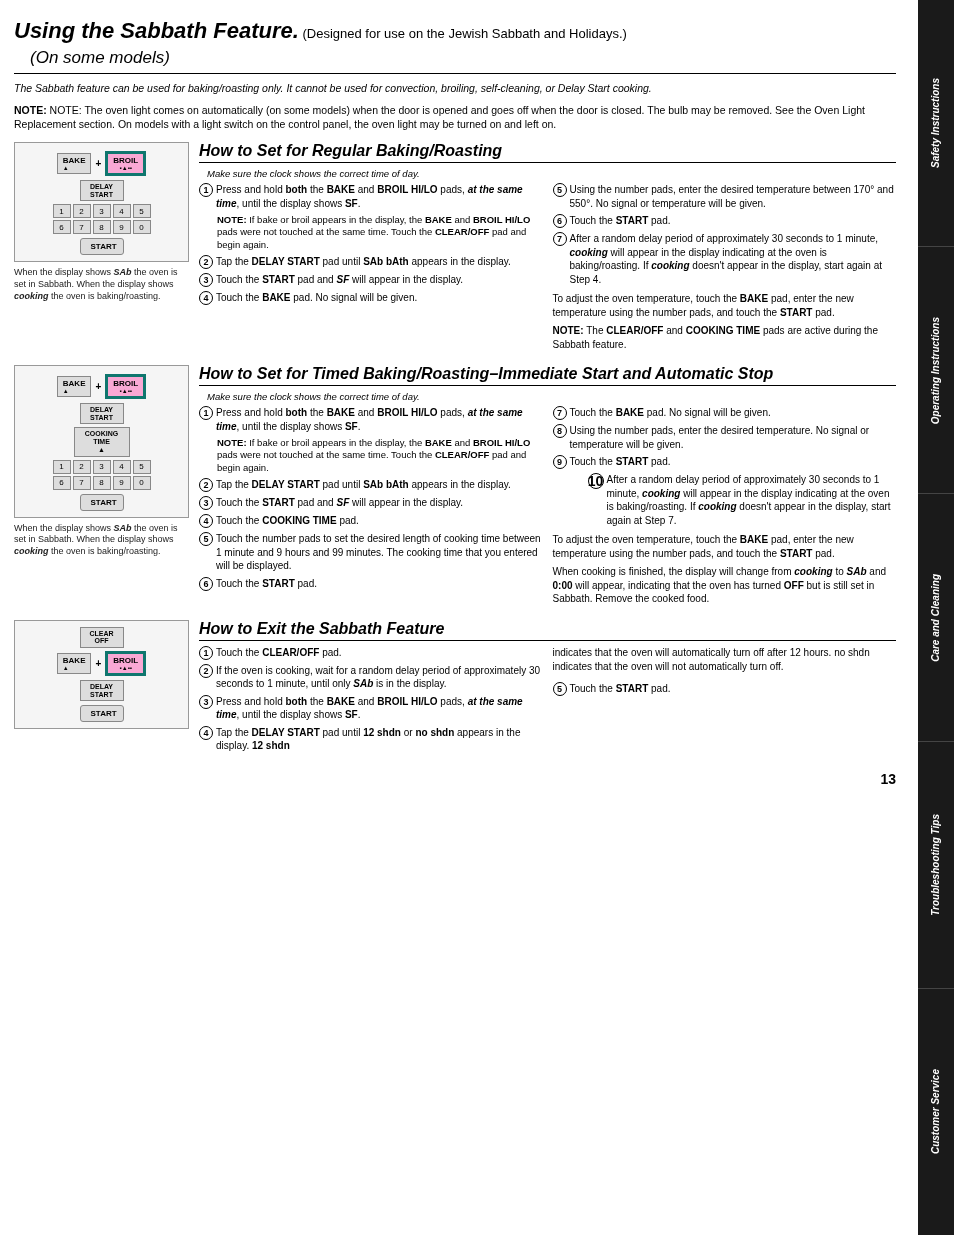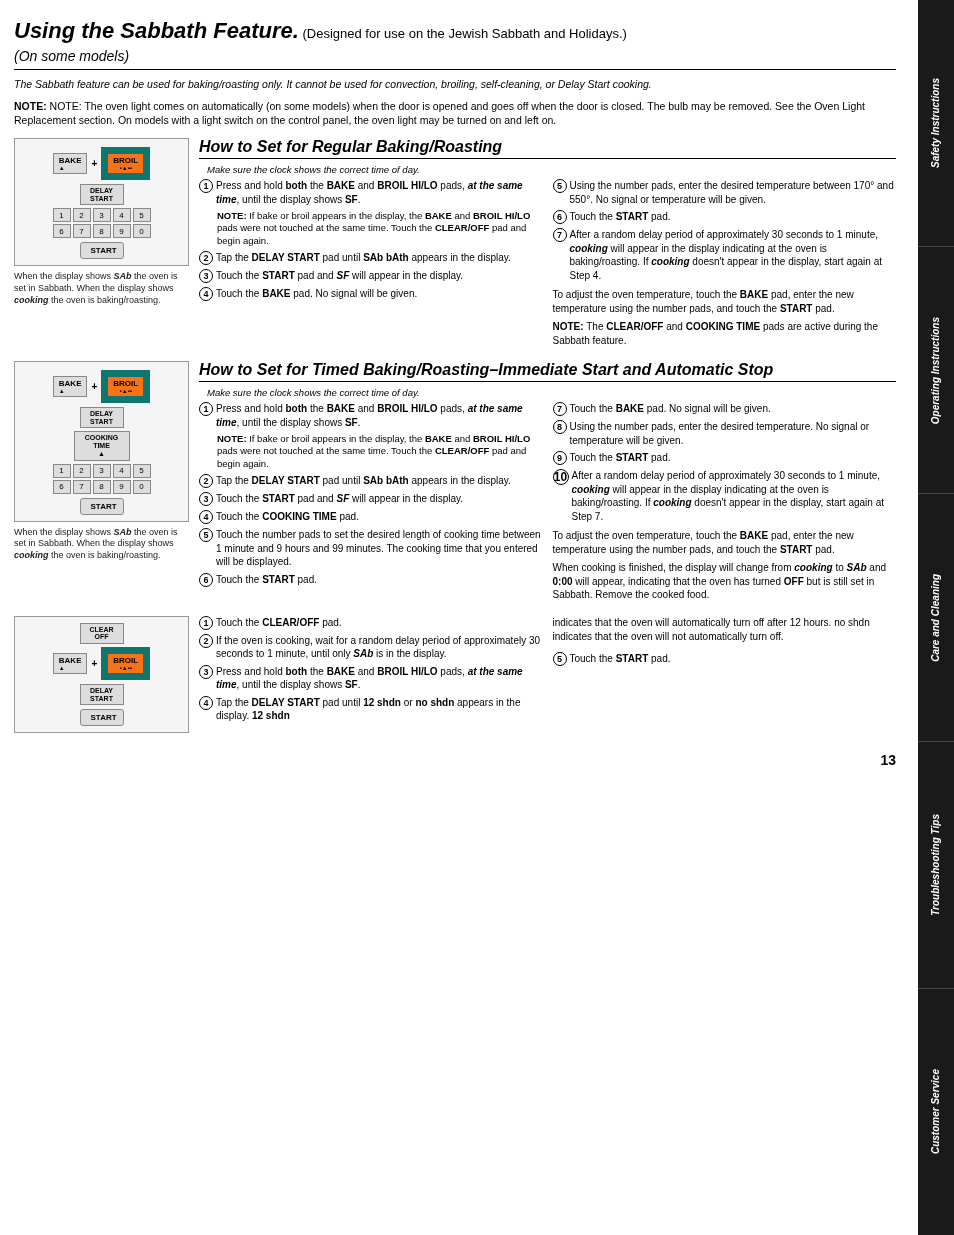--- a/index.html
+++ b/index.html
@@ -167,22 +167,22 @@
     }
     .bake-btn {
       background: #ddd;
       border: 1px solid #888;
       font-size: 8px;
       font-weight: bold;
       padding: 2px 5px;
       position: relative;
     }
     .broil-btn {
-      background: #f97316;
-      border: 7px solid #0f766e;
+      background: #f9a8d4;
+      border: 3px solid #0f766e;
       font-size: 8px;
       font-weight: bold;
       padding: 2px 5px;
     }
     .number-row {
       display: flex;
       justify-content: center;
       gap: 2px;
       margin-bottom: 2px;
     }
@@ -252,21 +252,21 @@
     }
   </style>
 </head>
 <body>
 
 <div class="main-content">
 
   <div style="margin-bottom:4px;">
     <span style="font-size:22px;font-weight:bold;font-style:italic;">Using the Sabbath Feature.</span><span style="font-size:13px;font-weight:normal;font-style:normal;"> (Designed for use on the Jewish Sabbath and Holidays.)</span>
   </div>
-  <div style="font-size:14px;font-style:italic;margin-bottom:5px;">(On some models)</div>
+  <div style="font-size:17px;font-style:italic;margin-bottom:5px;margin-left:16px;">(On some models)</div>
   <hr class="title-rule">
   <div class="intro-text">The Sabbath feature can be used for baking/roasting only. It cannot be used for convection, broiling, self-cleaning, or Delay Start cooking.</div>
   <div class="note-text"><b>NOTE:</b> <span>NOTE: The oven light comes on automatically (on some models) when the door is opened and goes off when the door is closed. The bulb may be removed. See the Oven Light Replacement section. On models with a light switch on the control panel, the oven light may be turned on and left on.</span></div>
 
   <div class="section-block">
 
     <div class="oven-diagram">
       <div class="oven-box">
         <div class="bake-broil-row">
           <div class="bake-btn">BAKE<div style="font-size:6px;font-weight:normal;">▲</div></div>
@@ -425,21 +425,21 @@
             </li>
             <li class="step-item">
               <span class="step-num-circle">8</span>
               <span class="step-text">Using the number pads, enter the desired temperature. No signal or temperature will be given.</span>
             </li>
             <li class="step-item">
               <span class="step-num-circle">9</span>
               <span class="step-text">Touch the <b>START</b> pad.</span>
             </li>
             <li class="step-item">
-              <span class="step-num-circle" style="font-size:12px;width:16px;height:16px;">10</span>
+              <span class="step-num-circle" style="font-size:14px;width:16px;height:16px;margin-left:35px;">10</span>
               <span class="step-text">After a random delay period of approximately 30 seconds to 1 minute, <span style="font-style:italic;font-weight:bold;">cooking</span> will appear in the display indicating at the oven is baking/roasting. If <span style="font-style:italic;font-weight:bold;">cooking</span> doesn't appear in the display, start again at Step 7.</span>
             </li>
           </ul>
           <div class="adjust-note">To adjust the oven temperature, touch the <b>BAKE</b> pad, enter the new temperature using the number pads, and touch the <b>START</b> pad.</div>
           <div class="note-block" style="margin-top:5px;font-size:10px;line-height:1.35;">When cooking is finished, the display will change from <span style="font-style:italic;font-weight:bold;">cooking</span> to <span style="font-style:italic;font-weight:bold;">SAb</span> and <b>0:00</b> will appear, indicating that the oven has turned <b>OFF</b> but is still set in Sabbath. Remove the cooked food.</div>
         </div>
       </div>
     </div>
   </div>
 
@@ -458,20 +458,21 @@
         <div style="text-align:center;margin-bottom:3px;">
           <div class="delay-start-btn" style="display:inline-block;width:44px;">DELAY<br>START</div>
         </div>
         <div style="text-align:center;margin-top:4px;">
           <div class="start-btn">START</div>
         </div>
       </div>
     </div>
 
     <div class="instructions-col">
+      <div class="section-heading">How to Exit the Sabbath Feature</div>
       <div class="two-col">
         <div class="col-left">
           <ul class="step-list">
             <li class="step-item">
               <span class="step-num-circle">1</span>
               <span class="step-text">Touch the <b>CLEAR/OFF</b> pad.</span>
             </li>
             <li class="step-item">
               <span class="step-num-circle">2</span>
               <span class="step-text">If the oven is cooking, wait for a random delay period of approximately 30 seconds to 1 minute, until only <span style="font-style:italic;font-weight:bold;">SAb</span> is in the display.</span>

